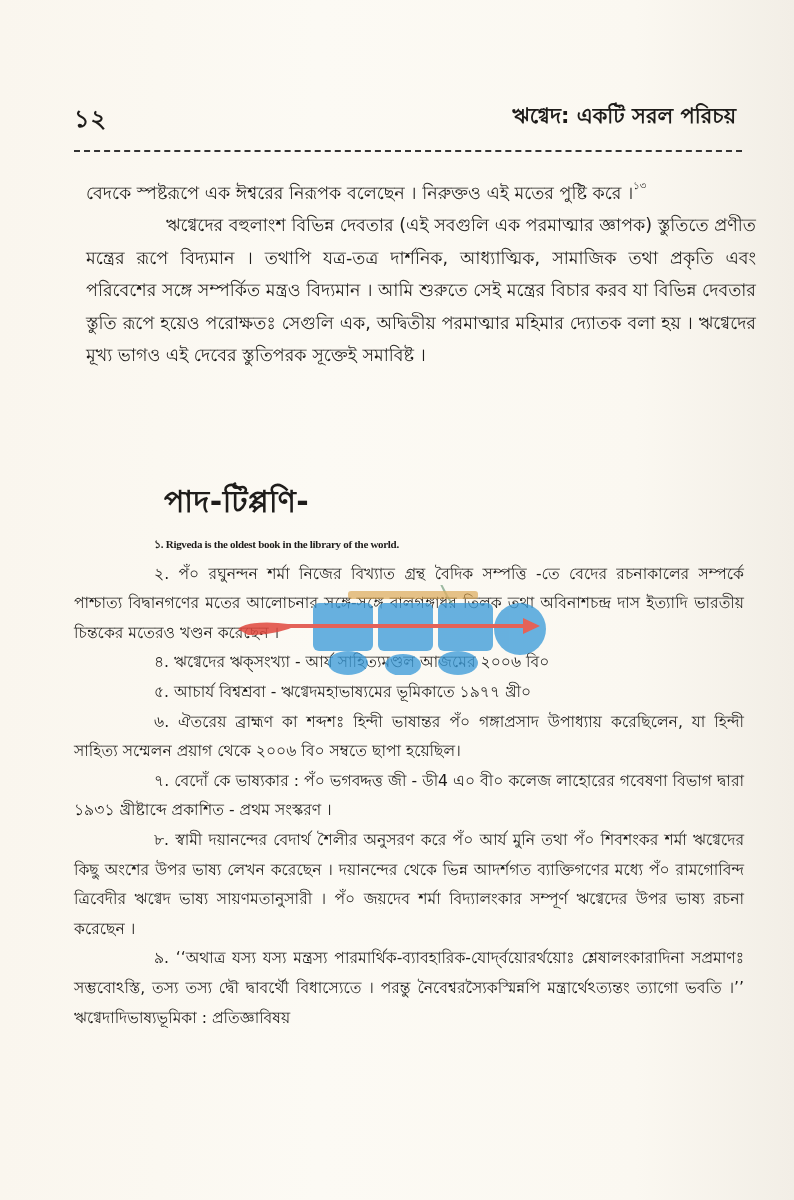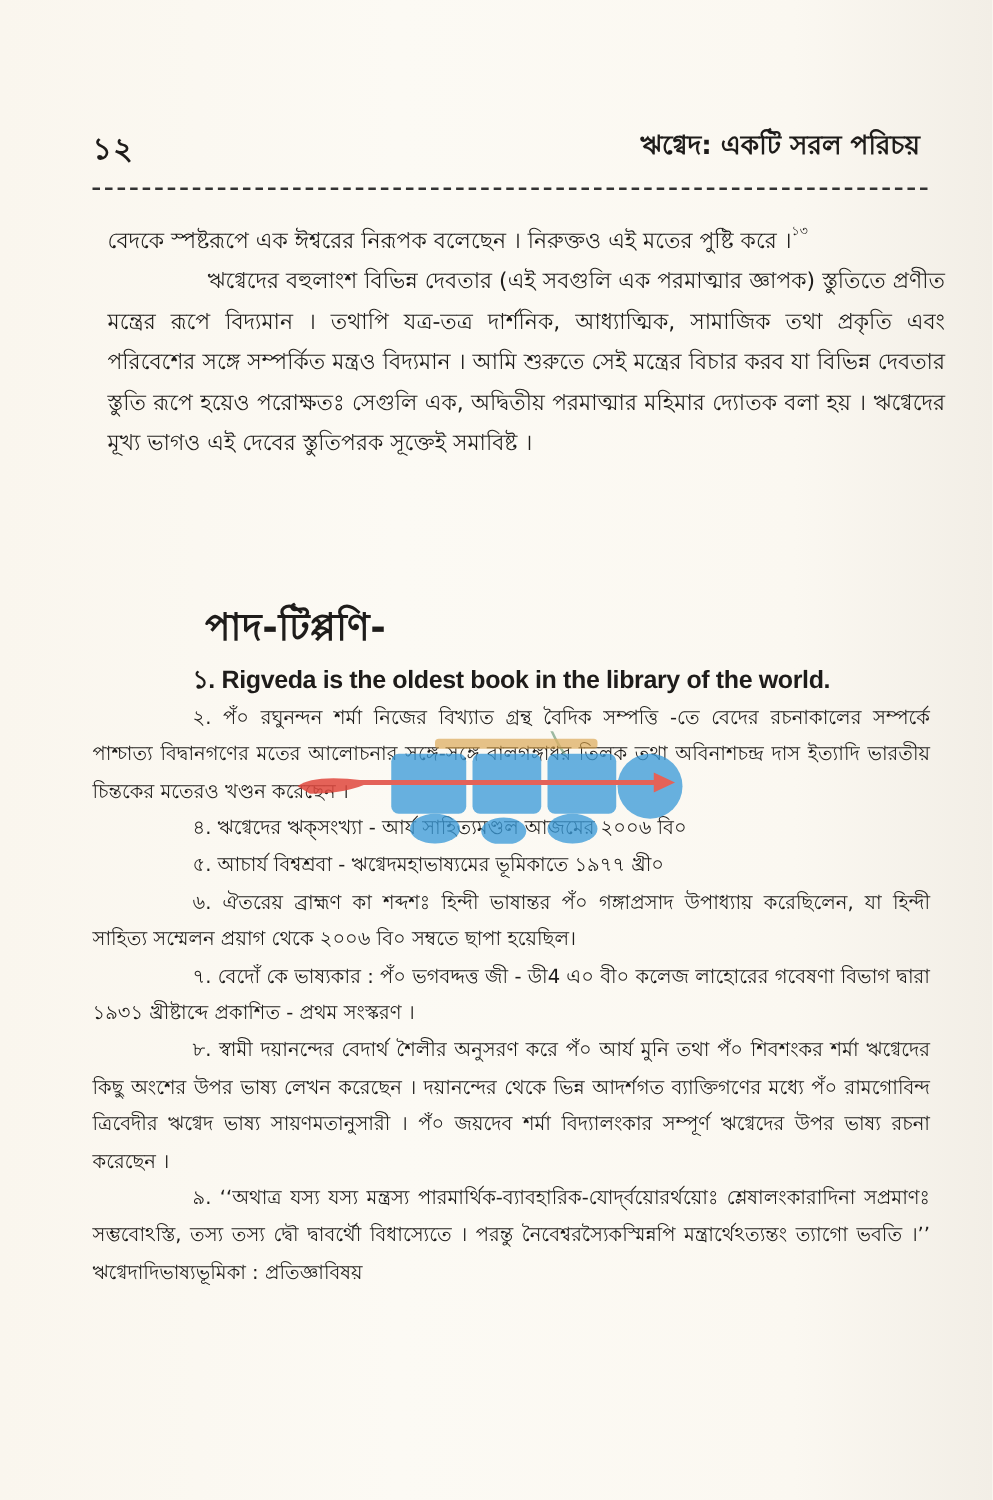--- a/index.html
+++ b/index.html
@@ -34,22 +34,22 @@
     .footnotes-heading {
       position: absolute; left: 164px; top: 478px;
       font-size: 30px; font-weight: bold; letter-spacing: 0.5px;
     }
     .footnotes {
       position: absolute; left: 74px; width: 670px; top: 530px;
       font-size: 15.6px; line-height: 29.6px; text-align: justify;
     }
     .footnotes p { margin: 0; }
     .fn-first {
-      font-family: Liberation Sans, sans-serif;
-      font-weight: bold; font-size: 20px; padding-left: 80px;
+      font-family: Liberation Serif, serif;
+      font-weight: bold; font-size: 11px; padding-left: 80px;
       letter-spacing: -0.3px;
     }
     .fn { text-indent: 80px; }
     .fn-center { padding-left: 80px; }
     .watermark {
       position: absolute; left: 238px; top: 585px; width: 330px; height: 90px;
       pointer-events: none; opacity: 0.85;
     }
   </style>
 </head>

